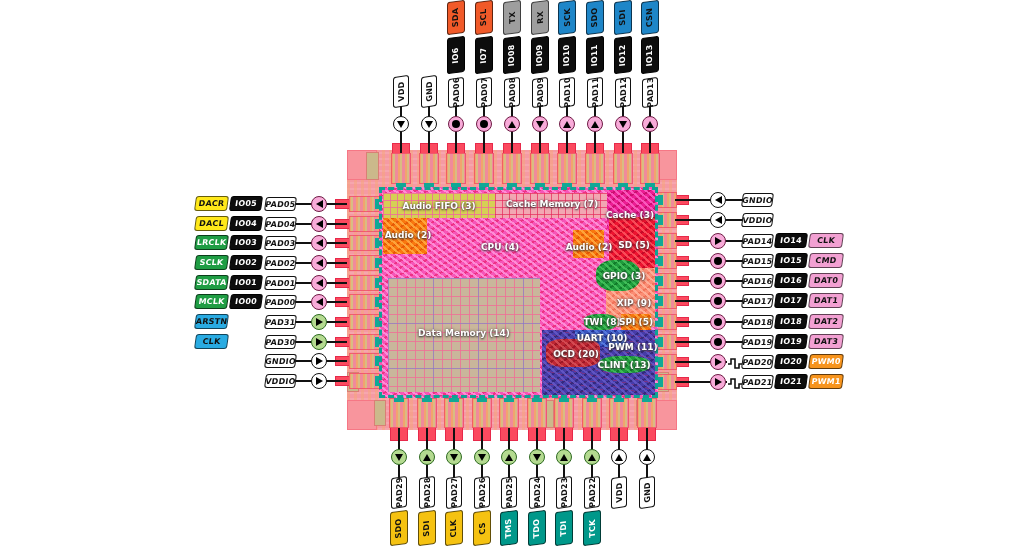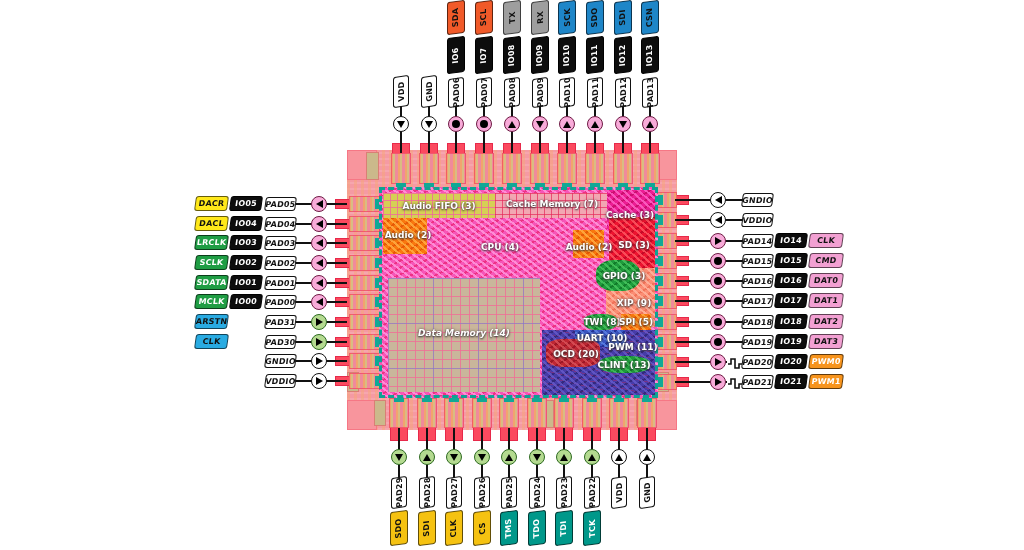--- a/index.html
+++ b/index.html
@@ -108,26 +108,26 @@
       <div class="region tx-orange" style="left: 1px; top: 28px; width: 44px; height: 36px;"></div>
       <div class="region tx-red" style="left: 227px; top: 27px; width: 46px; height: 51px;"></div>
       <div class="region tx-salmon" style="left: 224px; top: 78px; width: 49px; height: 59px;"></div>
       <div class="region tx-orange" style="left: 191px; top: 40px; width: 31px; height: 28px;"></div>
       <div class="region tx-green" style="left: 214px; top: 70px; width: 44px; height: 31px;"></div>
       <div class="region tx-blue" style="left: 193px; top: 140px; width: 50px; height: 17px;"></div>
       <div class="region tx-green" style="left: 202px; top: 124px; width: 33px; height: 16px;"></div>
       <div class="region tx-orange" style="left: 239px; top: 124px; width: 30px; height: 16px;"></div>
       <div class="region tx-darkred" style="left: 164px; top: 149px; width: 54px; height: 28px;"></div>
       <div class="region tx-green" style="left: 217px; top: 166px; width: 51px; height: 17px;"></div>
-      <div class="rlabel" style="left: 82px; top: 143px; font-style: italic;">Data Memory (14)</div>
+      <div class="rlabel" style="left: 82px; top: 143px;">Data Memory (14)</div>
       <div class="rlabel" style="left: 57px; top: 16px;">Audio FIFO (3)</div>
       <div class="rlabel" style="left: 170px; top: 14px;">Cache Memory (7)</div>
       <div class="rlabel" style="left: 248px; top: 25px;">Cache (3)</div>
       <div class="rlabel" style="left: 26px; top: 45px;">Audio (2)</div>
-      <div class="rlabel" style="left: 252px; top: 55px;">SD (3)</div>
+      <div class="rlabel" style="left: 252px; top: 55px;">SD (5)</div>
       <div class="rlabel" style="left: 252px; top: 113px;">XIP (9)</div>
       <div class="rlabel" style="left: 207px; top: 57px;">Audio (2)</div>
       <div class="rlabel" style="left: 242px; top: 86px;">GPIO (3)</div>
       <div class="rlabel" style="left: 220px; top: 148px;">UART (10)</div>
       <div class="rlabel" style="left: 220px; top: 132px;">TWI (8)</div>
       <div class="rlabel" style="left: 254px; top: 132px;">SPI (5)</div>
       <div class="rlabel" style="left: 194px; top: 164px;">OCD (20)</div>
       <div class="rlabel" style="left: 242px; top: 175px;">CLINT (13)</div>
       <div class="rlabel" style="left: 118px; top: 57px;">CPU (4)</div>
       <div class="rlabel" style="left: 251px; top: 157px;">PWM (11)</div>

